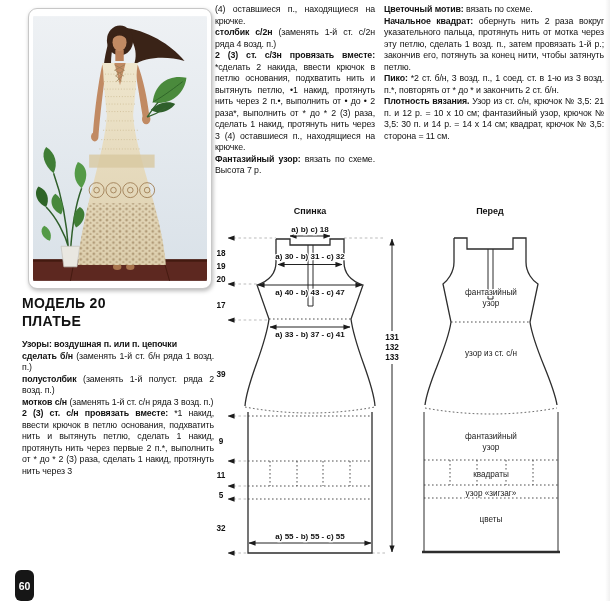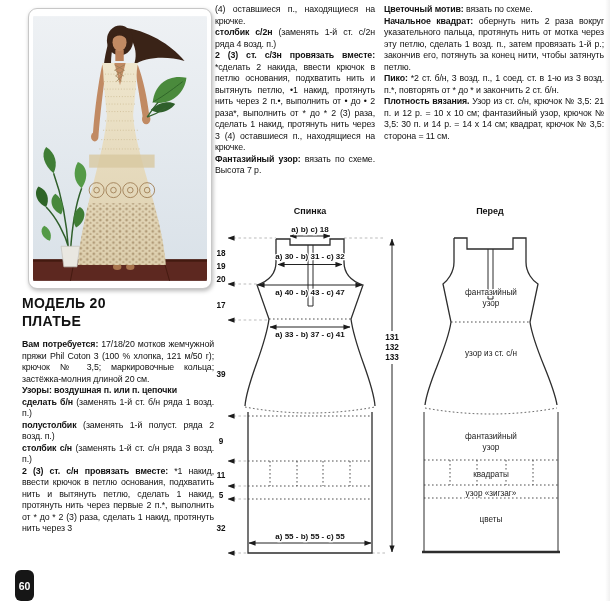--- a/index.html
+++ b/index.html
@@ -121,25 +121,24 @@
       </g>
     </svg>
   </div>
 
   <div id="col-left" class="col">
     <div class="title-block">
       <p class="title">МОДЕЛЬ 20</p>
       <p class="title">ПЛАТЬЕ</p>
     </div>
     <div>
-        <p><b>Вам потребуется:</b> 17/18/20 мотков жемчужной пряжи Phil Coton 3 (100 % хлопка, 121 м/50 г); крючок № 3,5; маркировочные кольца; застёжка-молния длиной 20 см.</p>
         <p><b>Узоры: воздушная п. или п. цепочки</b></p>
         <p><b>сделать б/н</b> (заменять 1-й ст. б/н ряда 1 возд. п.)</p>
         <p><b>полустолбик</b> (заменять 1-й полуст. ряда 2 возд. п.)</p>
-        <p><b>столбик с/н</b> (заменять 1-й ст. с/н ряда 3 возд. п.)</p>
+        <p><b>мотков с/н</b> (заменять 1-й ст. с/н ряда 3 возд. п.)</p>
         <p><b>2 (3) ст. с/н провязать вместе:</b> *1 накид, ввести крючок в петлю основания, подхватить нить и вытянуть петлю, сделать 1 накид, протянуть нить через первые 2 п.*, выполнить от * до * 2 (3) раза, сделать 1 накид, протянуть нить через 3</p>
       </div>
   </div>
 
   <div id="col-mid" class="col">
     <div>
         <p>(4) оставшиеся п., находящиеся на крючке.</p>
         <p><b>столбик с/2н</b> (заменять 1-й ст. с/2н ряда 4 возд. п.)</p>
         <p><b>2 (3) ст. с/3н провязать вместе:</b> *сделать 2 накида, ввести крючок в петлю основания, подхватить нить и вытянуть петлю, •1 накид, протянуть нить через 2 п.•, выполнить от • до • 2 раза*, выполнить от * до * 2 (3) раза, сделать 1 накид, протянуть нить через 3 (4) оставшиеся п., находящиеся на крючке.</p>
         <p><b>Фантазийный узор:</b> вязать по схеме. Высота 7 р.</p>

